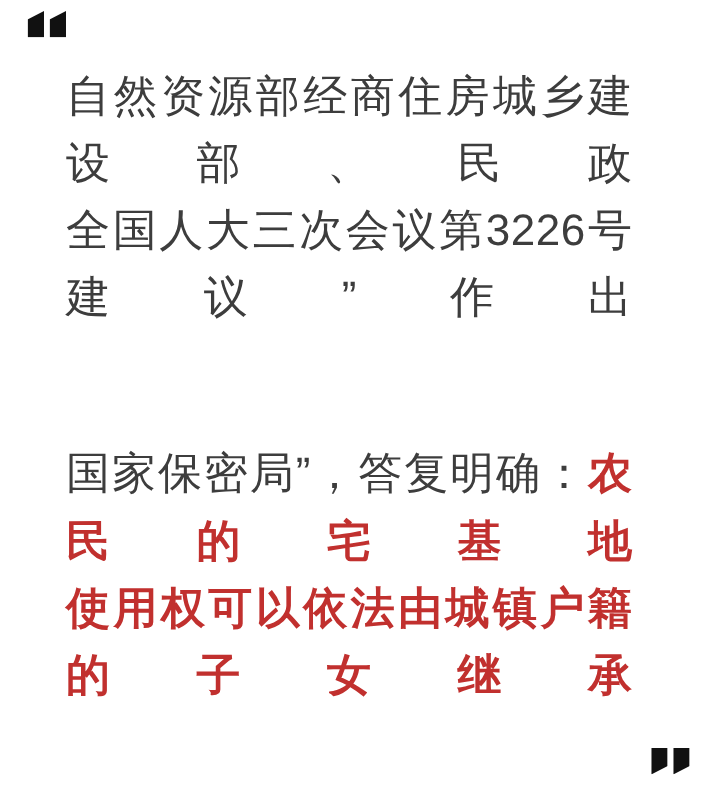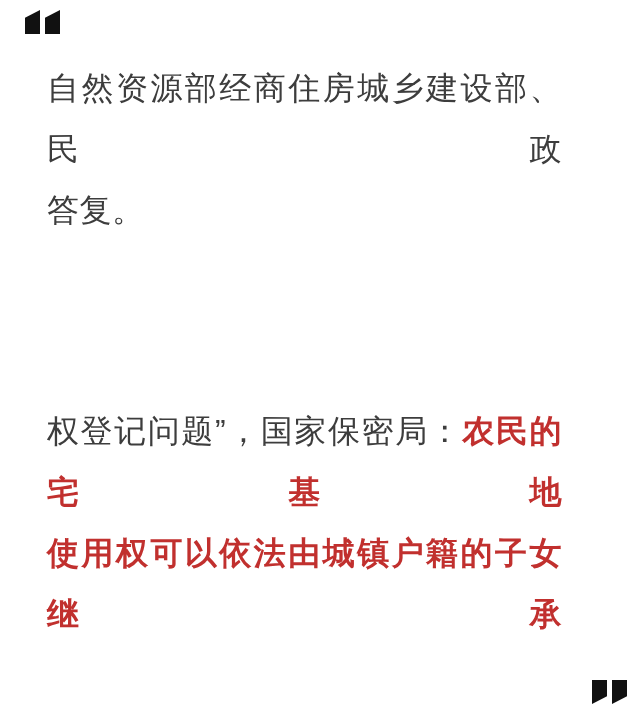--- a/index.html
+++ b/index.html
@@ -41,24 +41,24 @@
     position: absolute;
     right: 13px;
     top: 680px;
   }
   .quote-icon.bottom .q {
     clip-path: polygon(0 0, 100% 0, 100% 68%, 0 100%);
   }
   
   .para {
     position: absolute;
-    left: 47px;
+    left: 60px;
     width: 515px;
     color: #3d3d3d;
-    font-size: 32px;
+    font-size: 40px;
     line-height: 61px;
     letter-spacing: 0.5px;
   }
   .p1 { top: 58px; }
   .p2 { top: 401px; }
   .line { width: 100%; }
   .just {
     text-align: justify;
     text-align-last: justify;
     text-justify: inter-character;
@@ -75,28 +75,28 @@
 
   <div class="quote-icon top">
     <span class="q"></span>
     <span class="q"></span>
   </div>
 
   <div class="para p1">
     <div class="line just">
       <span>自然资源部经商住房城乡建设部、民政</span>
     </div>
-    <div class="line">
-      <span>答复。</span>
+    <div class="line just">
+      <span>全国人大三次会议第3226号建议”作出</span>
     </div>
   </div>
 
   <div class="para p2">
     <div class="line just">
-      <span>权登记问题”，国家保密局：</span><span class="red">农民的宅基地</span>
+      <span>国家保密局”，答复明确：</span><span class="red">农民的宅基地</span>
     </div>
     <div class="line just">
       <span class="red">使用权可以依法由城镇户籍的子女继承</span>
     </div>
 
   </div>
 
   <div class="quote-icon bottom">
     <span class="q"></span>
     <span class="q"></span>

